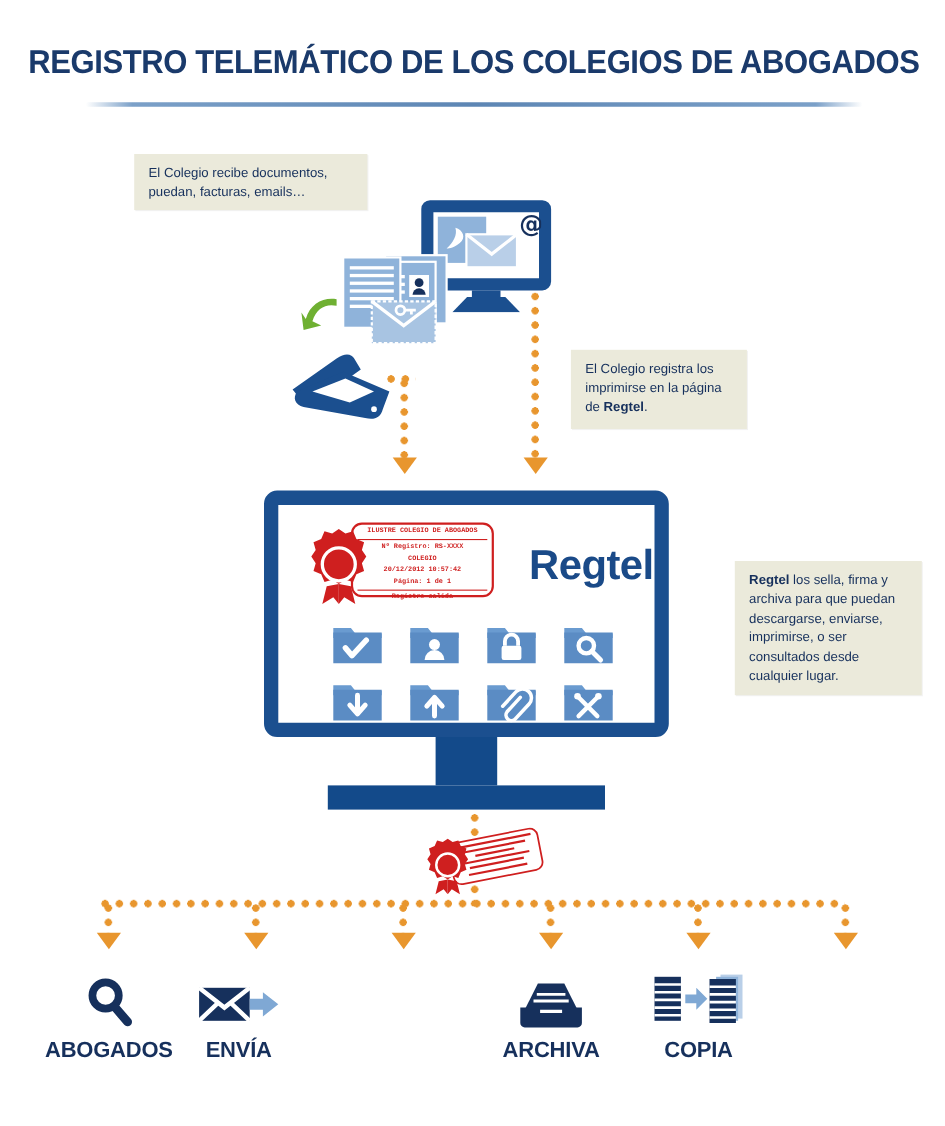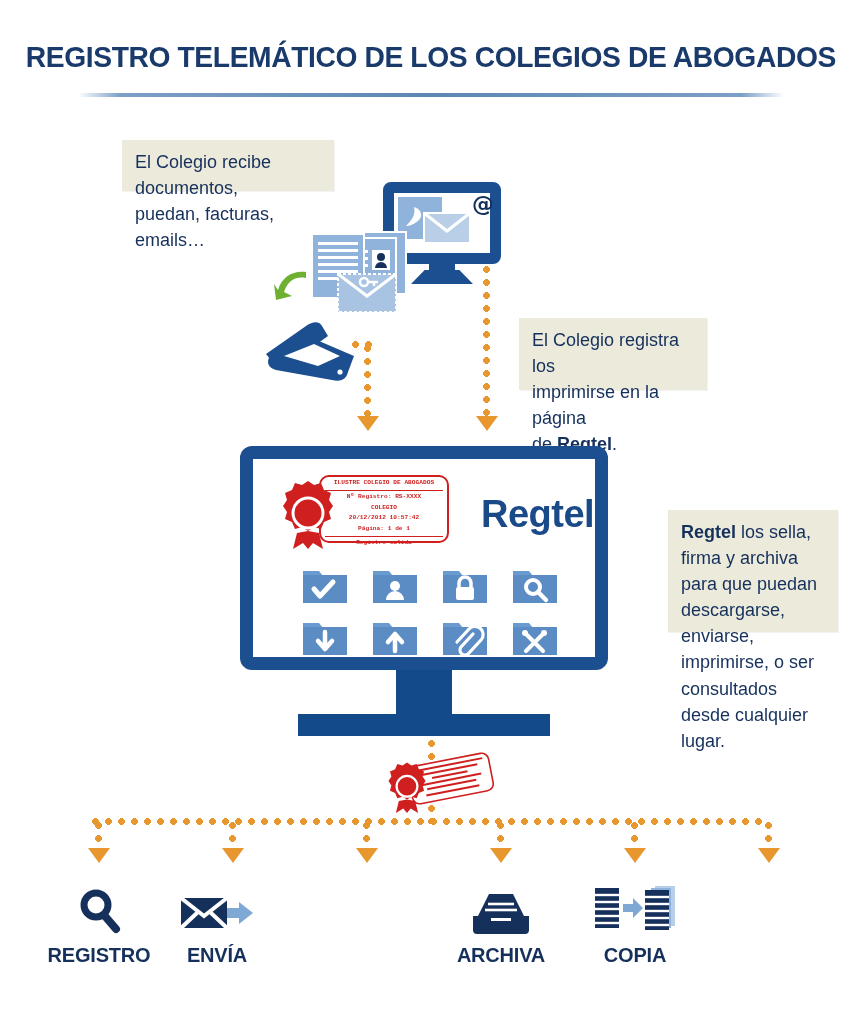--- a/index.html
+++ b/index.html
@@ -25,29 +25,29 @@
     position:absolute;left:78px;top:93px;width:706px;height:4px;
     background:linear-gradient(to right,#ffffff 0%, #7ba0c8 6%, #5d86b4 50%, #7ba0c8 94%, #ffffff 100%);
     border-radius:2px;
   }
 
   
   .callout{
     position:absolute;
     background:#ebeadb;
     color:#16305c;
-    font-size:18px;
+    font-size:12px;
     line-height:1.45;
     padding:9px 11px 10px 13px;
     box-sizing:border-box;
     box-shadow:1px 1px 0 rgba(0,0,0,0.05);
   }
   .callout b{font-weight:bold;}
   #callout1{left:122px;top:140px;width:212px;height:51px;}
-  #callout2{left:519px;top:318px;width:188px;height:72px;}
+  #callout2{left:519px;top:318px;width:160px;height:72px;}
   #callout3{left:668px;top:510px;width:170px;height:122px;}
 
   
   .dotv{position:absolute;width:7px;background-image:radial-gradient(circle at 3.5px 3.5px,#e8962e 3.2px, rgba(0,0,0,0) 3.4px);background-size:7px 13px;background-repeat:repeat-y;}
   .doth{position:absolute;height:7px;background-image:radial-gradient(circle at 3.5px 3.5px,#e8962e 3.2px, rgba(0,0,0,0) 3.4px);background-size:13px 7px;background-repeat:repeat-x;}
   .arrow-down{
     position:absolute;width:0;height:0;
     border-left:11px solid transparent;border-right:11px solid transparent;
     border-top:15px solid #e8962e;
   }
@@ -332,21 +332,21 @@
 
   <div class="bottom-row">
 
     <div class="bitem" style="left:29px;">
       <div class="glyph">
         <svg width="46" height="50" viewBox="0 0 46 50">
           <circle cx="20" cy="19" r="12" fill="none" stroke="#16305c" stroke-width="7"></circle>
           <path d="M28 29 l12 14" stroke="#16305c" stroke-width="8" stroke-linecap="round"></path>
         </svg>
       </div>
-      <div class="lbl">REGISTRO</div>
+      <div class="lbl">ABOGADOS</div>
     </div>
 
     <div class="bitem" style="left:147px;">
       <div class="glyph">
         <svg width="76" height="50" viewBox="0 0 76 50">
           <rect x="2" y="12" width="46" height="30" fill="#16305c"></rect>
           <path d="M2 12 L25 30 L48 12" fill="none" stroke="#ffffff" stroke-width="4"></path>
           <path d="M2 42 L19 26 M48 42 L31 26" stroke="#ffffff" stroke-width="4"></path>
           <path d="M48 22 h12 v-6 l14 11 l-14 11 v-6 h-12z" fill="#7fa8d4"></path>
         </svg>

